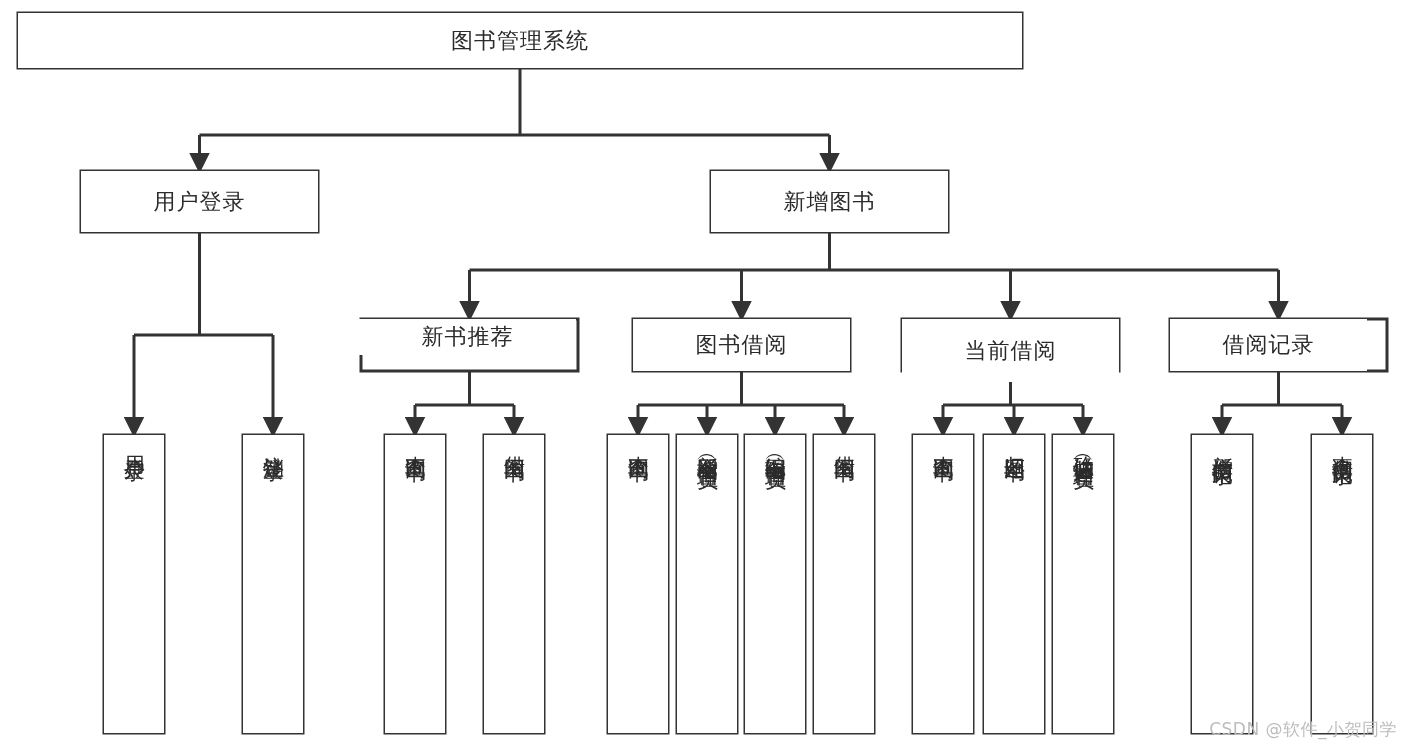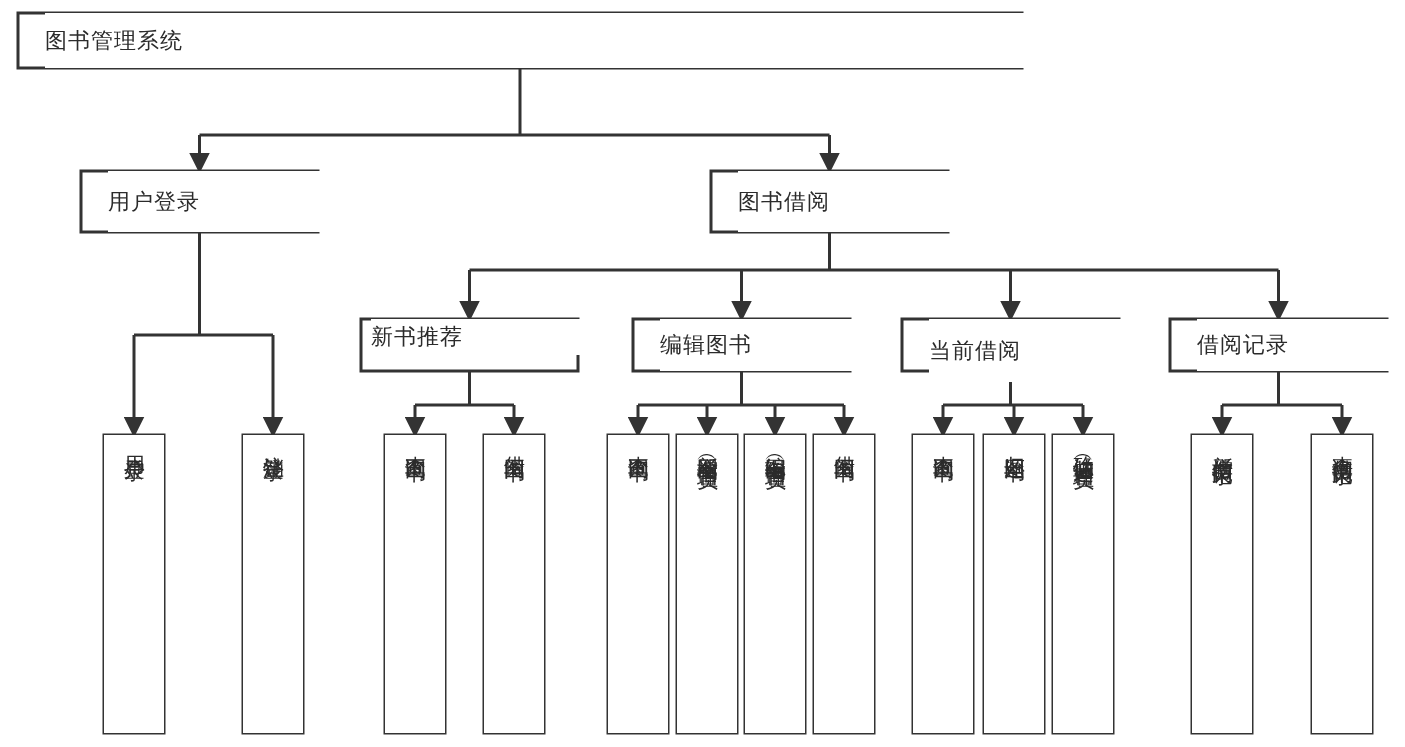--- a/index.html
+++ b/index.html
@@ -56,21 +56,21 @@
     white-space: nowrap;
     padding-top: 4px;
   }
   .flat-cell {
     position: absolute;
     box-sizing: border-box;
     border: 3px solid #333333;
     background: #ffffff;
     display: flex;
     align-items: center;
-    margin-left: 27px;
+    justify-content: center;
   }
   .flat-cell > span {
     font-family: "DejaVu Sans", "Liberation Sans", sans-serif;
     font-size: 22px;
     color: #2b2b2b;
     letter-spacing: 1px;
     white-space: nowrap;
   }
   .watermark {
     position: absolute;
@@ -153,27 +153,27 @@
   </svg>
 
   <div id="labels-layer">
       <div class="flat-cell" style="left: 18px; top: 13px; width: 1004px; height: 55px; border: none;">
         <span>图书管理系统</span>
       </div>
       <div class="flat-cell" style="left: 81px; top: 171px; width: 237px; height: 61px; border: none;">
         <span>用户登录</span>
       </div>
       <div class="flat-cell" style="left: 711px; top: 171px; width: 237px; height: 61px; border: none;">
+        <span>新增图书</span>
+      </div>
+      <div class="flat-cell" style="left: 359px; top: 319px; width: 217px; height: 36px; border: none;">
+        <span>新书推荐</span>
+      </div>
+      <div class="flat-cell" style="left: 633px; top: 319px; width: 217px; height: 52px; border: none;">
         <span>图书借阅</span>
-      </div>
-      <div class="flat-cell" style="left: 344px; top: 319px; width: 217px; height: 36px; border: none;">
-        <span>新书推荐</span>
-      </div>
-      <div class="flat-cell" style="left: 633px; top: 319px; width: 217px; height: 52px; border: none;">
-        <span>编辑图书</span>
       </div>
       <div class="flat-cell" style="left: 902px; top: 319px; width: 217px; height: 63px; border: none;">
         <span>当前借阅</span>
       </div>
       <div class="flat-cell" style="left: 1170px; top: 319px; width: 197px; height: 52px; border: none;">
         <span>借阅记录</span>
       </div>
       <div class="vert-cell" style="left: 104px; top: 435px; width: 60px; height: 298px; border: none;">
         <span>用户登录</span>
       </div>
@@ -208,13 +208,14 @@
         <span>确认归还（管理员）</span>
       </div>
       <div class="vert-cell" style="left: 1192px; top: 435px; width: 60px; height: 298px; border: none;">
         <span>新增借阅记录</span>
       </div>
       <div class="vert-cell" style="left: 1312px; top: 435px; width: 60px; height: 298px; border: none;">
         <span>查询借阅记录</span>
       </div>
     </div>
 
+  <div class="watermark">CSDN @软件_小贺同学</div>
 </div>
 
 </body></html>

